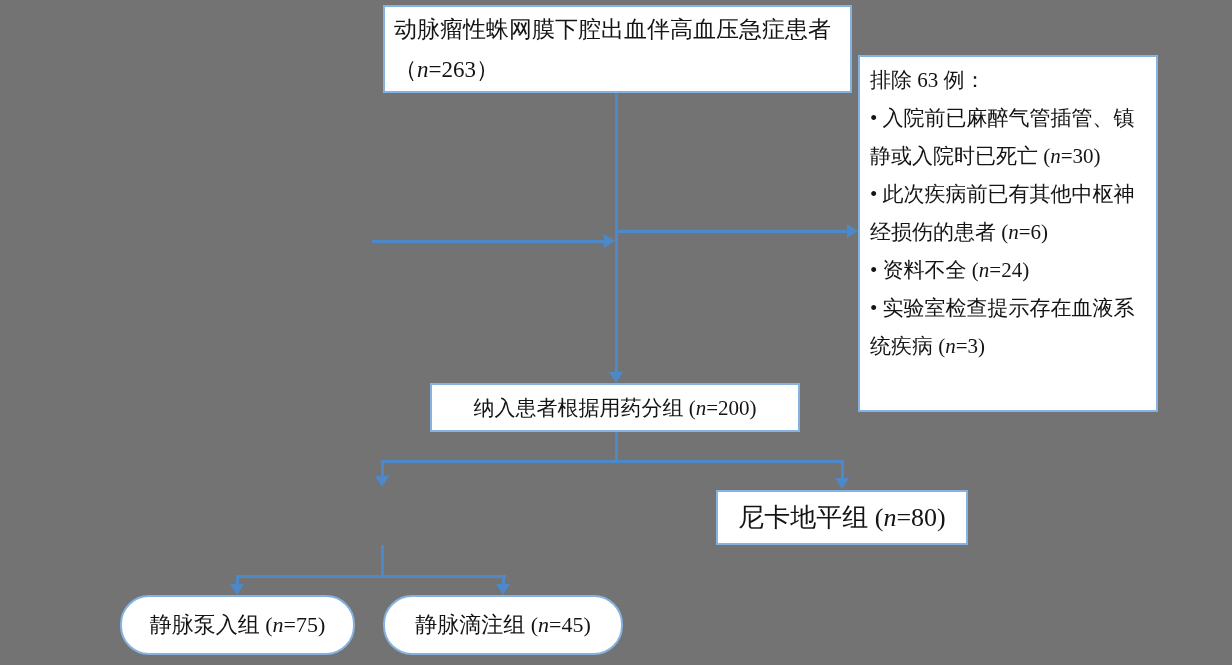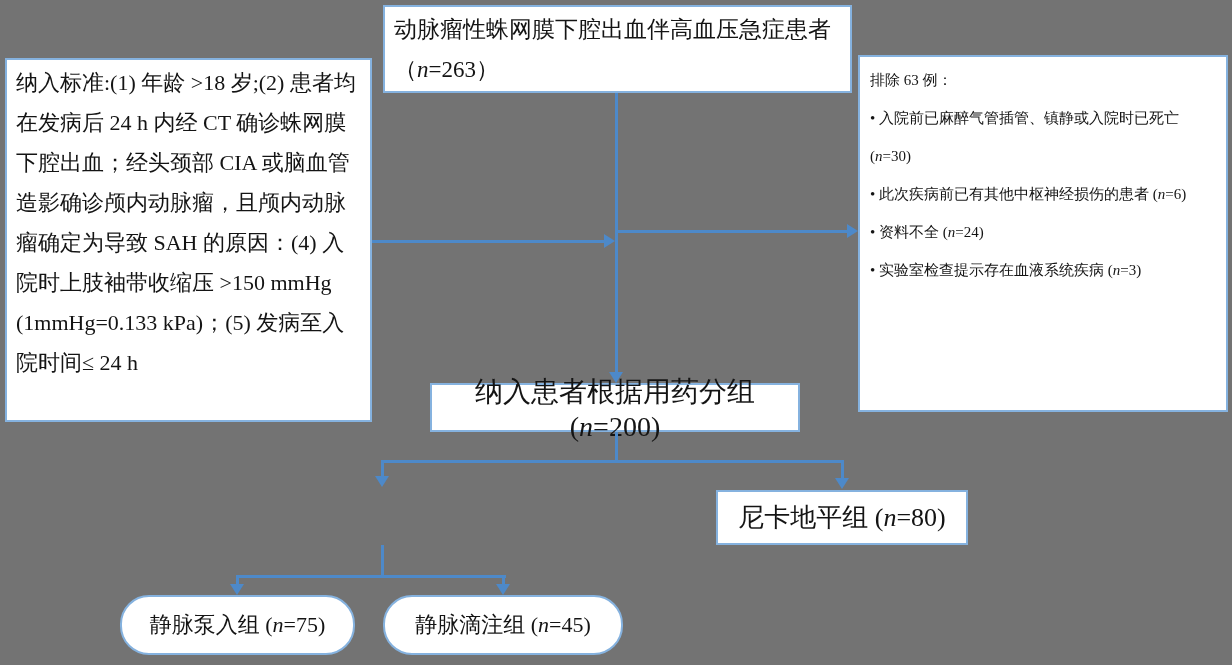--- a/index.html
+++ b/index.html
@@ -15,23 +15,23 @@
   }
   .box .txt { padding:3px 9px; }
   .center { display:flex; align-items:center; justify-content:center; text-align:center; }
   .line { position:absolute; background:var(--connector); }
   .ah { position:absolute; width:0; height:0; }
   .ah.down  { border-left:7px solid transparent; border-right:7px solid transparent; border-top:11px solid var(--connector); }
   .ah.right { border-top:7px solid transparent; border-bottom:7px solid transparent; border-left:11px solid var(--connector); }
 
   #box-population  { left:383px; top:5px;   width:469px; height:88px;  font-size:23px; line-height:40px; }
   #box-inclusion   { left:5px;   top:58px;  width:367px; height:364px; font-size:22px; line-height:40px; }
-  #box-exclusion   { left:858px; top:55px;  width:370px; height:357px; font-size:15px; line-height:38px; }
+  #box-exclusion   { left:858px; top:55px;  width:300px; height:357px; font-size:21px; line-height:38px; }
   #box-exclusion .txt { padding:4px 10px; }
-  #box-grouping    { left:430px; top:383px; width:370px; height:49px;  font-size:28px; }
+  #box-grouping    { left:430px; top:383px; width:370px; height:49px;  font-size:21px; }
   #box-urapidil    { left:247px; top:488px; width:270px; height:57px;  font-size:22px; }
   #box-nicardipine { left:716px; top:490px; width:252px; height:55px;  font-size:26px; }
   #box-pump        { left:120px; top:595px; width:235px; height:60px;  font-size:22px;border-radius:29px; }
   #box-drip        { left:383px; top:595px; width:240px; height:60px;  font-size:22px;border-radius:29px; }
 
   #spine-v        { left:615px; top:93px;  width:3px;   height:280px; }
   #spine-ah       { left:609px; top:372px; }
   #h-left-line    { left:372px; top:240px; width:232px; height:3px; }
   #h-left-ah      { left:604px; top:234px; }
   #h-right-line   { left:616px; top:230px; width:231px; height:3px; }
@@ -51,23 +51,20 @@
 </style>
 </head>
 <body>
 
 <div class="figure">
 
   <div class="box" id="box-population">
     <div class="txt">动脉瘤性蛛网膜下腔出血伴高血压急症患者（<i>n</i>=263）</div>
   </div>
 
-  <div class="box" id="box-inclusion">
-    <div class="txt">纳入标准:(1) 年龄 &gt;18 岁;(2) 患者均在发病后 24 h 内经 CT 确诊蛛网膜下腔出血；经头颈部 CIA 或脑血管造影确诊颅内动脉瘤，且颅内动脉瘤确定为导致 SAH 的原因：(4) 入院时上肢袖带收缩压 &gt;150 mmHg (1mmHg=0.133 kPa)；(5) 发病至入院时间≤ 24 h</div>
-  </div>
 
   <div class="box" id="box-exclusion">
     <div class="txt">
       <div>排除 63 例：</div>
       <div>• 入院前已麻醉气管插管、镇静或入院时已死亡 (<i>n</i>=30)</div>
       <div>• 此次疾病前已有其他中枢神经损伤的患者 (<i>n</i>=6)</div>
       <div>• 资料不全 (<i>n</i>=24)</div>
       <div>• 实验室检查提示存在血液系统疾病 (<i>n</i>=3)</div>
     </div>
   </div>

